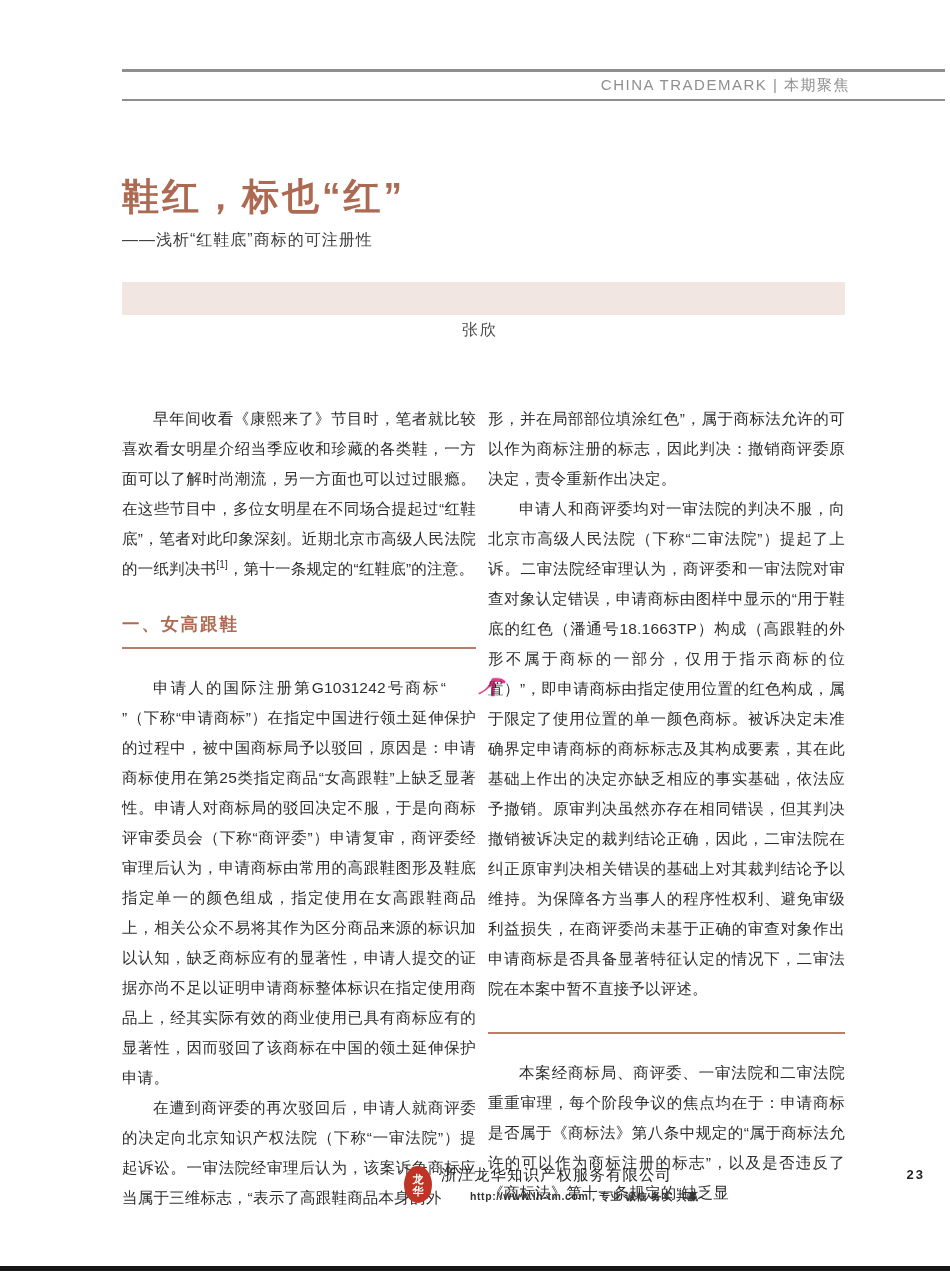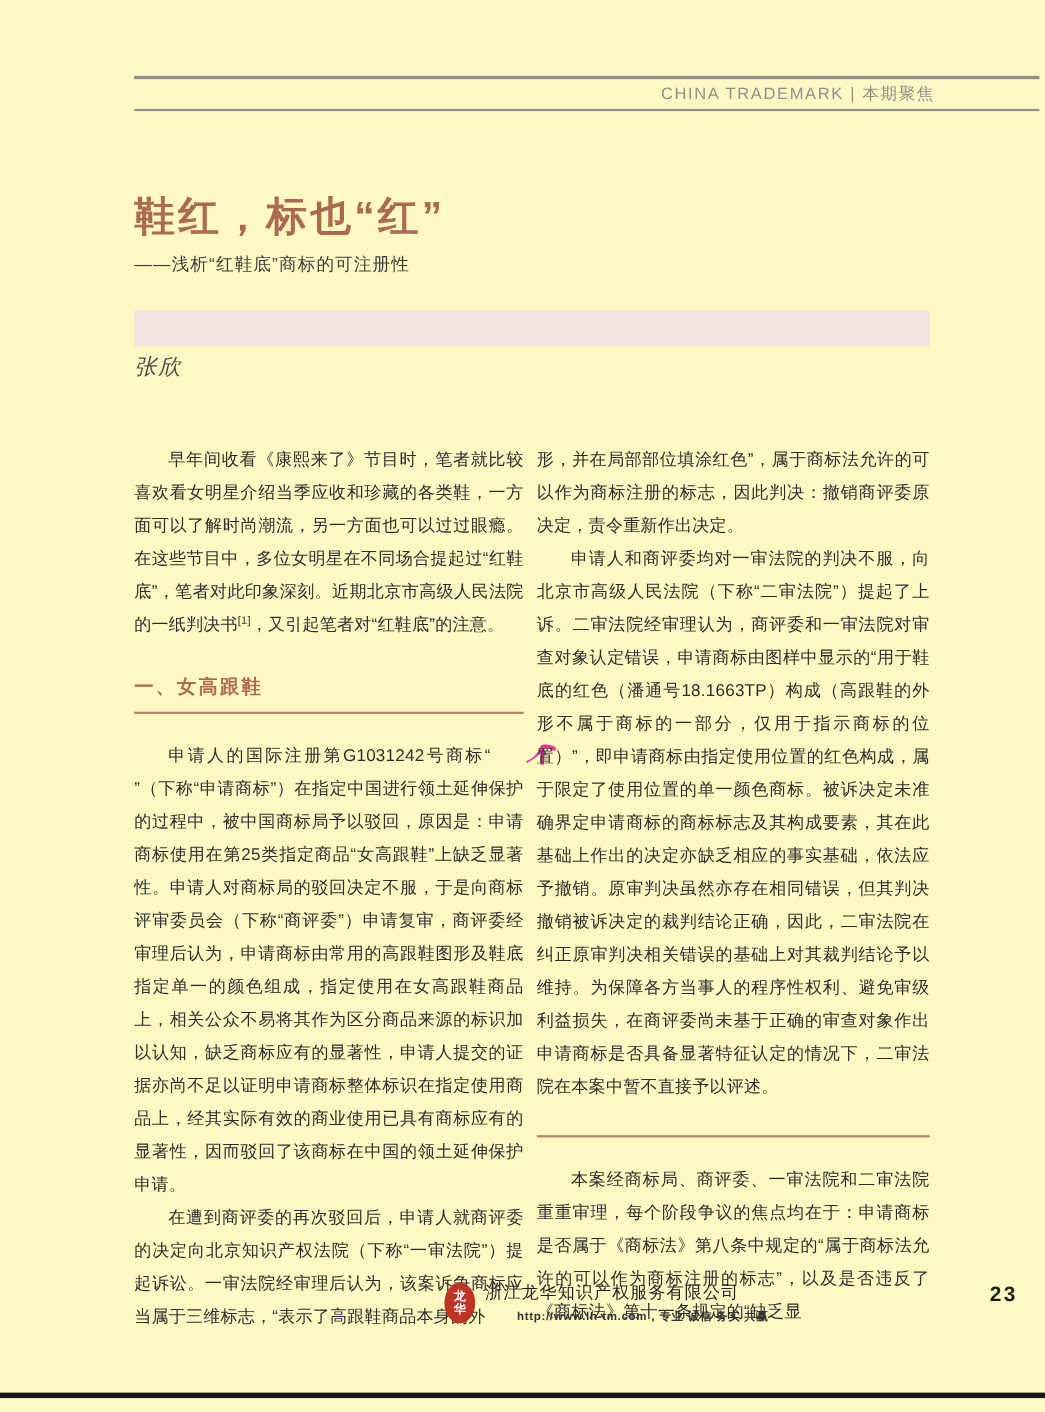--- a/index.html
+++ b/index.html
@@ -1,17 +1,17 @@
 <!DOCTYPE html>
 <html><head>
 <meta charset="utf-8">
 <style>
   html,body{margin:0;padding:0;background:#e9e9e9;}
   .page{
-    position:relative;width:950px;height:1284px;background:#fef9c3;
+    position:relative;width:950px;height:1284px;background:#ffffff;
     margin:0 auto;overflow:hidden;
     font-family:"Liberation Sans","DejaVu Sans",sans-serif;color:#2e2e2e;
   }
   
   .rule{position:absolute;background:#8f8f8f;}
   .rule-top{left:122px;width:823px;top:69px;height:3px;}
   .rule-bottom{left:122px;width:823px;top:99px;height:2px;}
   .running-head{
     position:absolute;left:122px;top:76px;width:728px;text-align:right;
     font-size:15px;letter-spacing:1.5px;color:#8f8f8f;
@@ -24,22 +24,22 @@
   }
   .article-subtitle{
     position:absolute;left:122px;top:230px;width:723px;
     font-size:16px;letter-spacing:1px;color:#3d3d3d;
   }
   .title-band{
     position:absolute;left:122px;top:282px;width:723px;height:33px;
     background:#f2e6e2;
   }
   .author{
-    position:absolute;left:122px;top:320px;width:716px;text-align:left;
-    font-size:20px;color:#4a4a4a;letter-spacing:2px;font-style:italic;
+    position:absolute;left:122px;top:320px;width:716px;text-align:center;
+    font-size:16px;color:#4a4a4a;letter-spacing:2px;
   }
   
   .col{position:absolute;top:404px;}
   .col-left{left:122px;width:354px;}
   .col-right{left:488px;width:357px;}
   .col p{
     margin:0;text-align:justify;text-justify:inter-ideograph;
     font-size:15.5px;line-height:30px;letter-spacing:0.2px;color:#2d2d2d;
   }
   .col p.indent{text-indent:2em;}
@@ -56,40 +56,40 @@
   .seal{
     width:28px;height:37px;border-radius:50%;background:#bf3424;
     display:flex;flex-direction:column;align-items:center;justify-content:center;
     color:#ffffff;font-size:11px;line-height:12px;font-weight:bold;flex:0 0 auto;
   }
   .footer-text{margin-left:9px;}
   .company{font-size:15.5px;font-weight:normal;color:#1f1f1f;letter-spacing:1px;}
   .tagline{font-size:10.5px;font-weight:bold;color:#333333;letter-spacing:0.6px;margin-top:4px;margin-left:29px;}
   .page-number{
     position:absolute;left:860px;top:1167px;width:65px;text-align:right;
-    font-size:19px;font-weight:bold;letter-spacing:2px;color:#1f1f1f;
+    font-size:13px;font-weight:bold;letter-spacing:2px;color:#1f1f1f;
   }
   .page-bottom-rule{position:absolute;left:0;top:1266px;width:950px;height:5px;background:#161616;}
 </style>
 </head>
 <body>
 
 <div class="page">
 
   <div class="rule rule-top"></div>
   <div class="running-head">CHINA TRADEMARK | 本期聚焦</div>
   <div class="rule rule-bottom"></div>
 
   <div class="article-title">鞋红，标也“红”</div>
   <div class="article-subtitle">——浅析“红鞋底”商标的可注册性</div>
   <div class="title-band"></div>
   <div class="author">张欣</div>
 
   <div class="col col-left">
-    <p class="indent"><span>早年间收看《康熙来了》节目时，笔者就比较喜欢看女明星介绍当季应收和珍藏的各类鞋，一方面可以了解时尚潮流，另一方面也可以过过眼瘾。在这些节目中，多位女明星在不同场合提起过“红鞋底”，笔者对此印象深刻。近期北京市高级人民法院的一纸判决书</span><sup class="noteref">[1]</sup><span>，又引起笔者对“红鞋底”的注意。</span></p>
+    <p class="indent"><span>早年间收看《康熙来了》节目时，笔者就比较喜欢看女明星介绍当季应收和珍藏的各类鞋，一方面可以了解时尚潮流，另一方面也可以过过眼瘾。在这些节目中，多位女明星在不同场合提起过“红鞋底”，笔者对此印象深刻。近期北京市高级人民法院的一纸判决书</span><sup class="noteref">[1]</sup><span>，第十一条规定的“红鞋底”的注意。</span></p>
 
     <div class="sec">
       <div class="sec-title">一、女高跟鞋</div>
       <div class="sec-rule"></div>
     </div>
 
     <p class="indent"><span>申请人的国际注册第G1031242号商标“</span><span class="shoe"><svg viewBox="0 0 36 26" width="30" height="21">
             <path d="M3 20 C9 17 15 11 17 5 L19 2 C25 1 31 2 34 6 L34 8 L30 8 C27 5 23 5 21 7 L22 12 C16 14 9 18 3 22 Z" fill="#f3c9da"></path>
             <path d="M1 21 C8 19 14 13 16 7 L18 3 L20 3 L19 10 C13 16 8 20 2 23 Z M18 8 L22 8 L21 25 L17 25 Z M19 3 C26 2 32 3 35 7 L34 9 L30 9 C27 6 23 6 20 8 Z" fill="#e8368f"></path>
           </svg></span><span>”（下称“申请商标”）在指定中国进行领土延伸保护的过程中，被中国商标局予以驳回，原因是：申请商标使用在第25类指定商品“女高跟鞋”上缺乏显著性。申请人对商标局的驳回决定不服，于是向商标评审委员会（下称“商评委”）申请复审，商评委经审理后认为，申请商标由常用的高跟鞋图形及鞋底指定单一的颜色组成，指定使用在女高跟鞋商品上，相关公众不易将其作为区分商品来源的标识加以认知，缺乏商标应有的显著性，申请人提交的证据亦尚不足以证明申请商标整体标识在指定使用商品上，经其实际有效的商业使用已具有商标应有的显著性，因而驳回了该商标在中国的领土延伸保护申请。</span></p>

